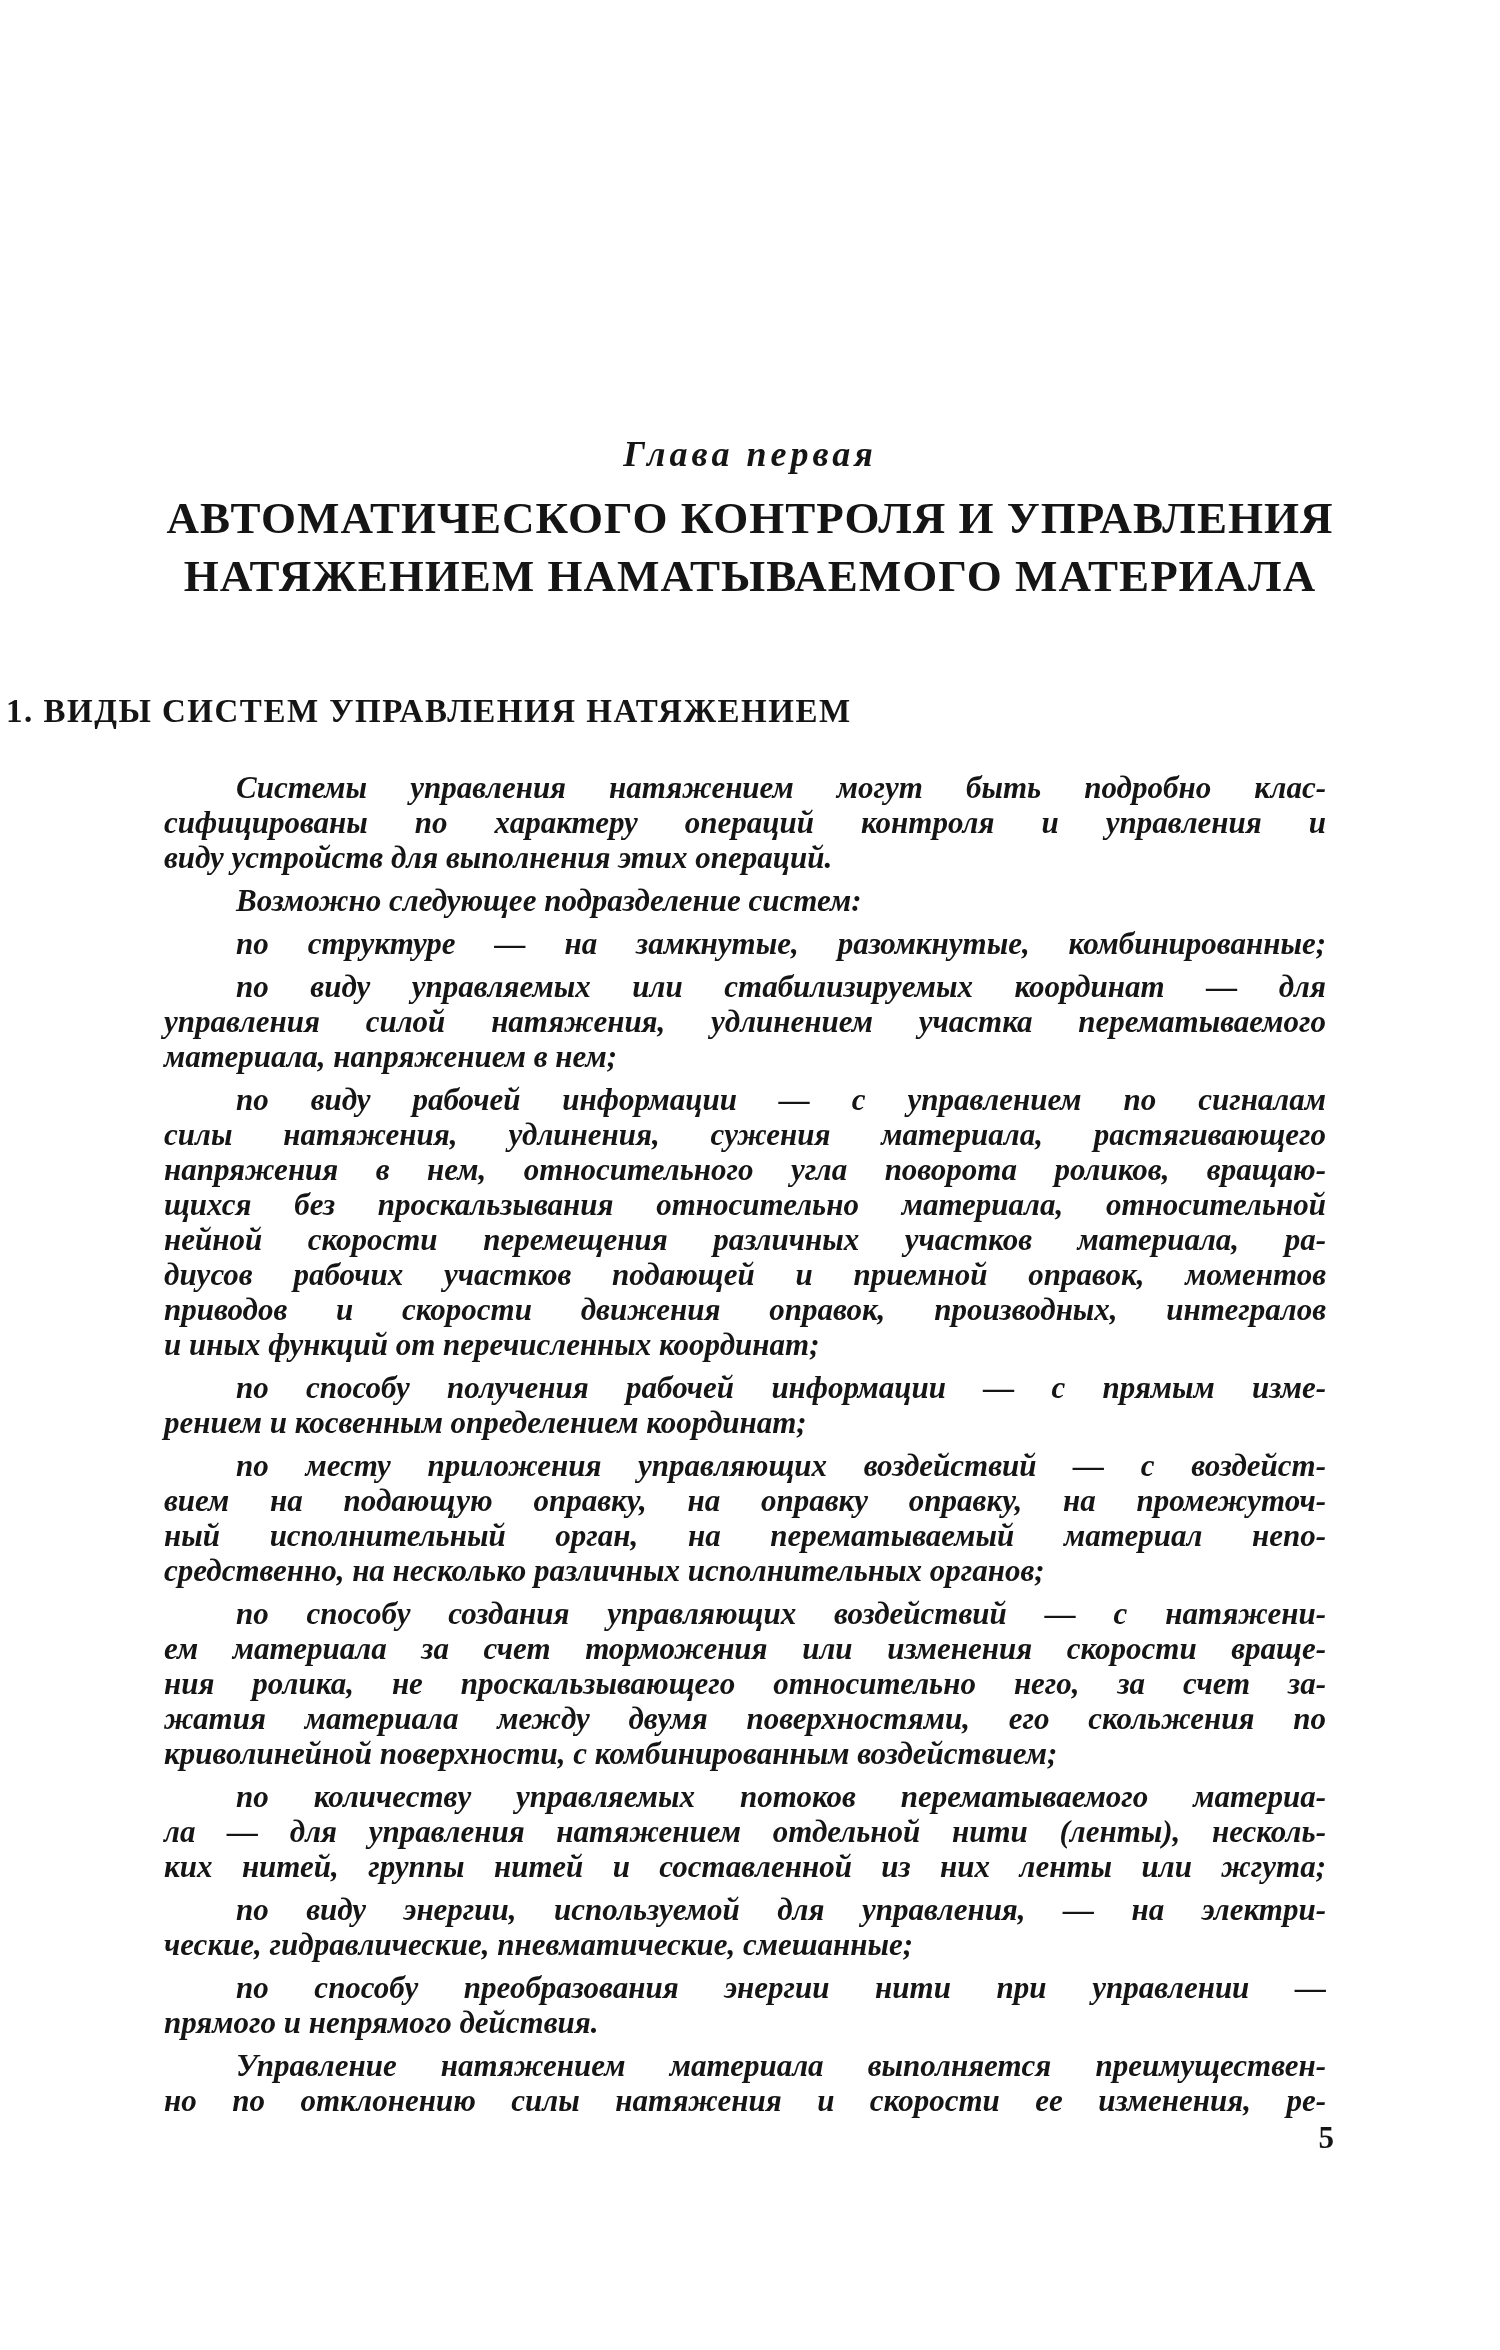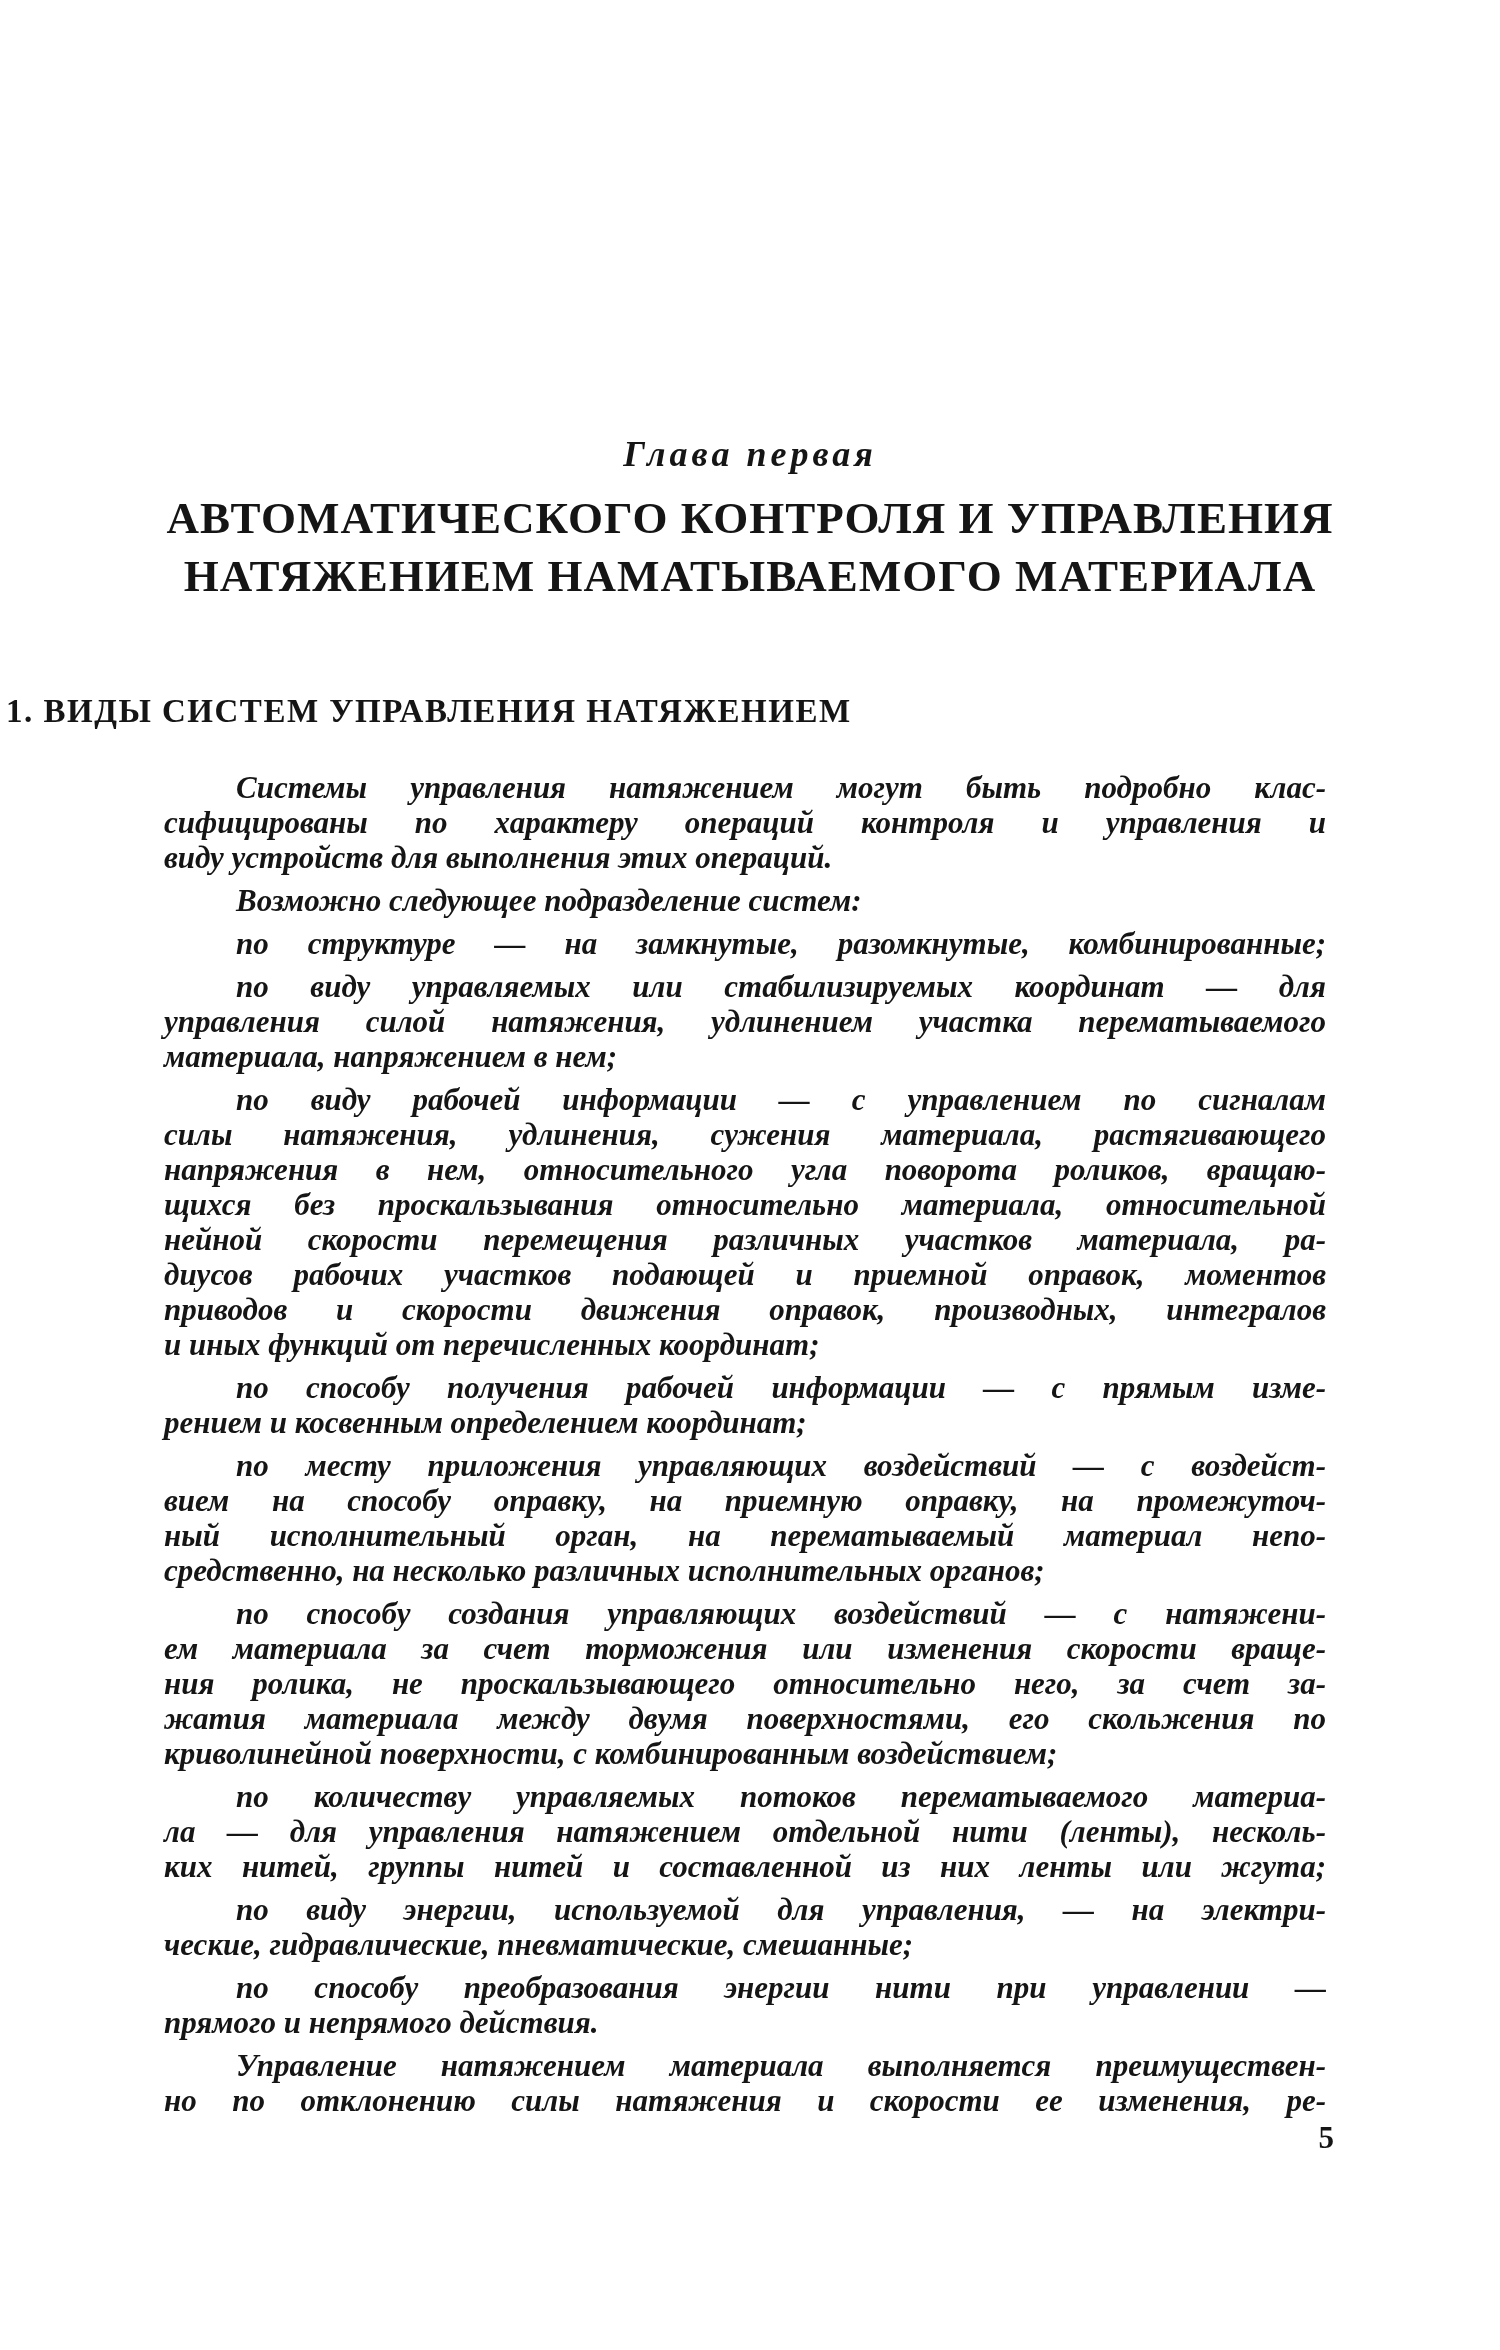--- a/index.html
+++ b/index.html
@@ -125,21 +125,21 @@
         <div class="line">диусов рабочих участков подающей и приемной оправок, моментов</div>
         <div class="line">приводов и скорости движения оправок, производных, интегралов</div>
         <div class="line last">и иных функций от перечисленных координат;</div>
       </div>
       <div class="para">
         <div class="line first">по способу получения рабочей информации — с прямым изме-</div>
         <div class="line last">рением и косвенным определением координат;</div>
       </div>
       <div class="para">
         <div class="line first">по месту приложения управляющих воздействий — с воздейст-</div>
-        <div class="line">вием на способу оправку, на приемную оправку, на промежуточ-</div>
+        <div class="line">вием на подающую оправку, на оправку оправку, на промежуточ-</div>
         <div class="line">ный исполнительный орган, на перематываемый материал непо-</div>
         <div class="line last">средственно, на несколько различных исполнительных органов;</div>
       </div>
       <div class="para">
         <div class="line first">по способу создания управляющих воздействий — с натяжени-</div>
         <div class="line">ем материала за счет торможения или изменения скорости враще-</div>
         <div class="line">ния ролика, не проскальзывающего относительно него, за счет за-</div>
         <div class="line">жатия материала между двумя поверхностями, его скольжения по</div>
         <div class="line last">криволинейной поверхности, с комбинированным воздействием;</div>
       </div>

